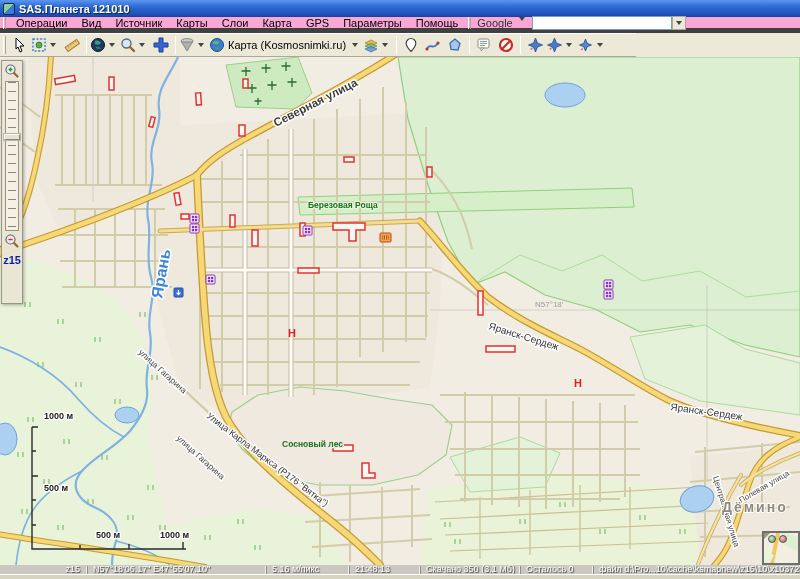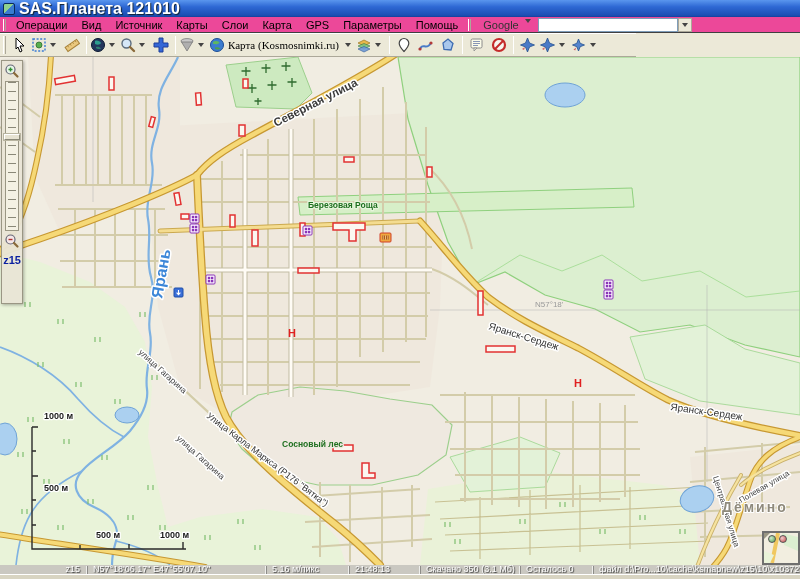--- a/index.html
+++ b/index.html
@@ -2,40 +2,40 @@
 <html><head>
 <meta charset="utf-8">
 <style>
   html,body{margin:0;padding:0;background:#777;}
   *{box-sizing:border-box;}
   .window{position:relative;width:800px;height:579px;overflow:hidden;
     font-family:"Liberation Sans","DejaVu Sans",sans-serif;background:#ECE9D8;}
   
   .titlebar{position:absolute;left:0;top:0;width:800px;height:17px;
     background:linear-gradient(180deg,#5A96EE 0%,#2E68D4 40%,#1C4FB4 90%,#16409A 100%);
-    display:flex;align-items:center;padding-left:3px;color:#fff;font-size:16px;font-weight:bold;
+    display:flex;align-items:center;padding-left:3px;color:#fff;font-size:11px;font-weight:bold;
     text-shadow:1px 1px 1px #123;}
   .appicon{width:12px;height:12px;margin-right:4px;border-radius:2px;
     background:linear-gradient(135deg,#8fd08f 0 50%,#3b7cd0 50% 100%);border:1px solid #0a2a5a;}
   
-  .menubar{position:absolute;left:0;top:17px;width:800px;height:16px;background:#ec4899;
-    display:flex;align-items:center;font-size:11px;color:#000;border-bottom:1px solid #404040;}
+  .menubar{position:absolute;left:0;top:17px;width:800px;height:16px;background:#f9a8d4;
+    display:flex;align-items:center;font-size:11px;color:#000;border-bottom:5px solid #404040;}
   .mgrip{width:3px;height:12px;margin:0 3px;border-left:1px solid #fff;border-right:1px solid #ACA899;}
   .mitem{padding:1px 7px;cursor:default;}
-  .google-box{display:flex;align-items:flex-start;margin-left:6px;color:#333;}
+  .google-box{display:flex;align-items:flex-start;color:#333;}
   .google-label{padding:0 3px;}
   .dd{width:0;height:0;border-left:3px solid transparent;border-right:3px solid transparent;
     border-top:4px solid #444;margin:0 3px;display:inline-block;}
   .searchwrap{display:flex;align-items:center;margin-left:4px;}
   .searchinput{width:140px;height:14px;border:1px solid #7F9DB9;background:#fff;font-size:10px;padding:0 2px;}
   .combo-arrow{width:14px;height:14px;background:#ECE9D8;border:1px solid #ACA899;
     display:flex;align-items:center;justify-content:center;}
   
   .toolbar{position:absolute;left:0;top:33px;width:636px;height:24px;background:#ECE9D8;
-    border-top:1px solid #fff;border-bottom:1px solid #ACA899;display:flex;align-items:center;font-family:Liberation Serif, serif;}
+    border-top:1px solid #fff;border-bottom:1px solid #ACA899;display:flex;align-items:center;}
   .tgrip{width:3px;height:18px;margin:0 3px;border-left:1px solid #fff;border-right:1px solid #ACA899;}
   .tsep{width:1px;height:18px;background:#ACA899;border-right:1px solid #fff;margin:0 3px;}
   .tbtn{width:22px;height:20px;display:flex;align-items:center;justify-content:center;border-radius:2px;}
   .tbtn svg{display:block;}
   .tbtn-dd{display:flex;align-items:center;height:20px;padding-right:2px;}
   .maplabel{font-size:11px;color:#000;padding:0 3px;white-space:nowrap;}
   
   .maparea{position:absolute;left:0;top:57px;width:800px;height:517px;overflow:hidden;background:#F1EDE2;}
   .mapsvg{position:absolute;left:0;top:0;}
   

